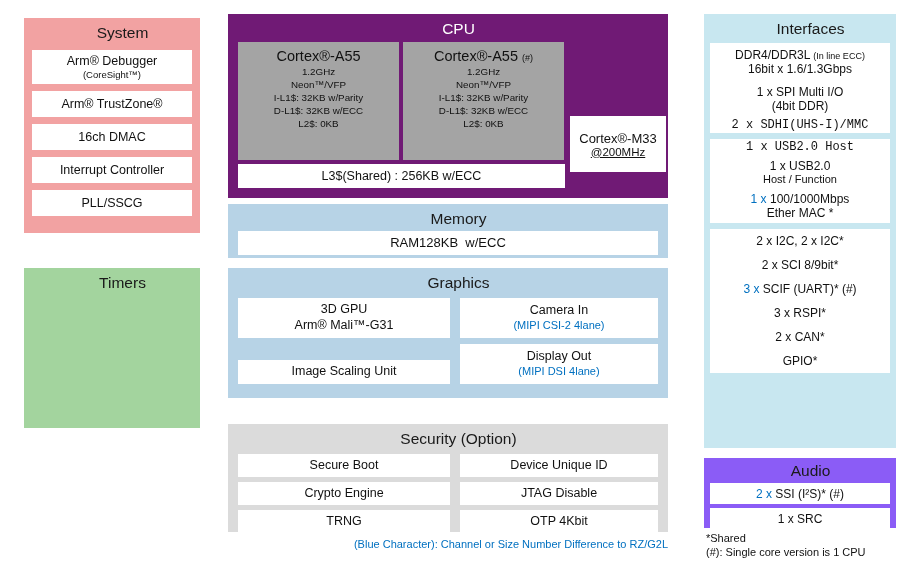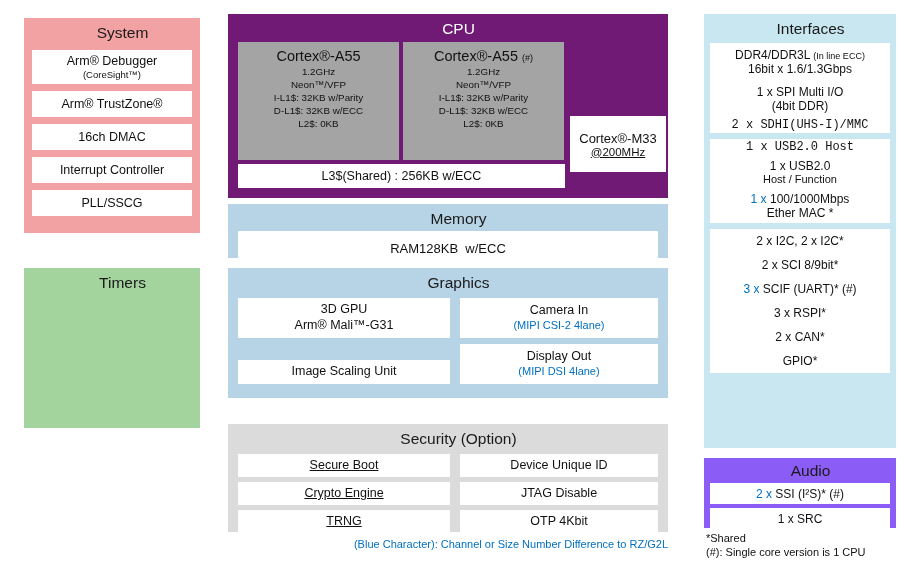--- a/index.html
+++ b/index.html
@@ -34,36 +34,36 @@
   .spec { font-size:9.8px; line-height:1.32; }
   .m33 { position:absolute; left:342px; top:102px; width:96px; height:56px; background:#fff;
          display:flex; flex-direction:column; justify-content:center; text-align:center; }
   .m33-name { font-size:13px; }
   .m33-clock { font-size:11.5px;text-decoration:underline; }
   .l3 { position:absolute; left:10px; top:150px; width:327px; height:24px; background:#fff;
         display:flex; align-items:center; justify-content:center; font-size:12.5px; }
 
   
   .memory { left:228px; top:204px; width:440px; height:54px; background:#B7D3E6; }
-  .memory .wbox { margin:2px 10px 0; height:36px; font-size:13px; }
+  .memory .wbox { margin:2px 10px 0; height:24px; font-size:13px; }
 
   
   .graphics { left:228px; top:268px; width:440px; height:130px; background:#B7D3E6; }
   .gbox { position:absolute; background:#fff; display:flex; flex-direction:column; align-items:center; justify-content:center; text-align:center; font-size:12.5px; line-height:1.25; }
   .gpu  { left:10px;  top:30px; width:212px; height:40px; }
   .isu  { left:10px;  top:92px; width:212px; height:24px; }
   .cam  { left:232px; top:30px; width:198px; height:40px; }
   .disp { left:232px; top:76px; width:198px; height:40px; }
   .g-sub { font-size:11px; }
 
   
   .security { left:228px; top:424px; width:440px; height:108px; background:#DBDBDB; }
   .sec-cols { display:flex; padding:5px 10px 0; gap:10px; }
   .sec-col { display:flex; flex-direction:column; gap:5px; }
-  .sec-col.l { width:212px;text-decoration:underline; } .sec-col.r { flex:1; }
+  .sec-col.l { width:212px; } .sec-col.r { flex:1; }
   .security .wbox { height:23px; font-size:12.5px; }
 
   
   .interfaces { left:704px; top:14px; width:192px; height:434px; background:#C8E7F0; }
   .interfaces .stack { padding:4px 6px 0; gap:0; }
   .interfaces .wbox { font-size:12px; }
   .h38 { height:38px; } .h36 { height:36px; } .h26 { height:16px;font-family:Liberation Mono, monospace; } .h34 { height:34px; } .h24 { height:24px; }
   .if-gap { height:6px; }
   .small-note { font-size:9px; }
   .if-sub { font-size:11px; }

